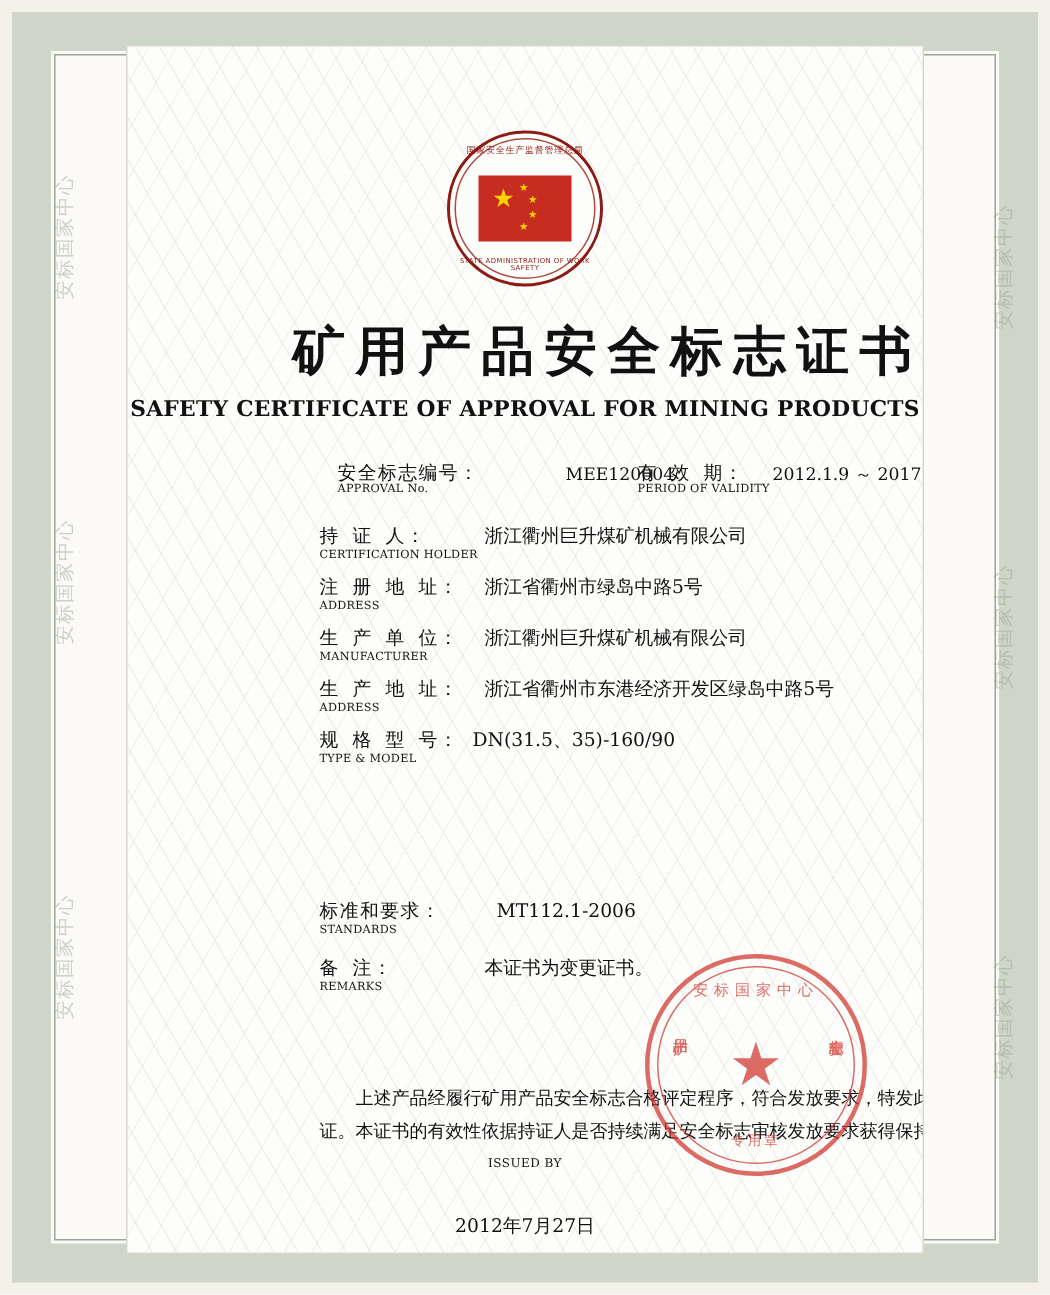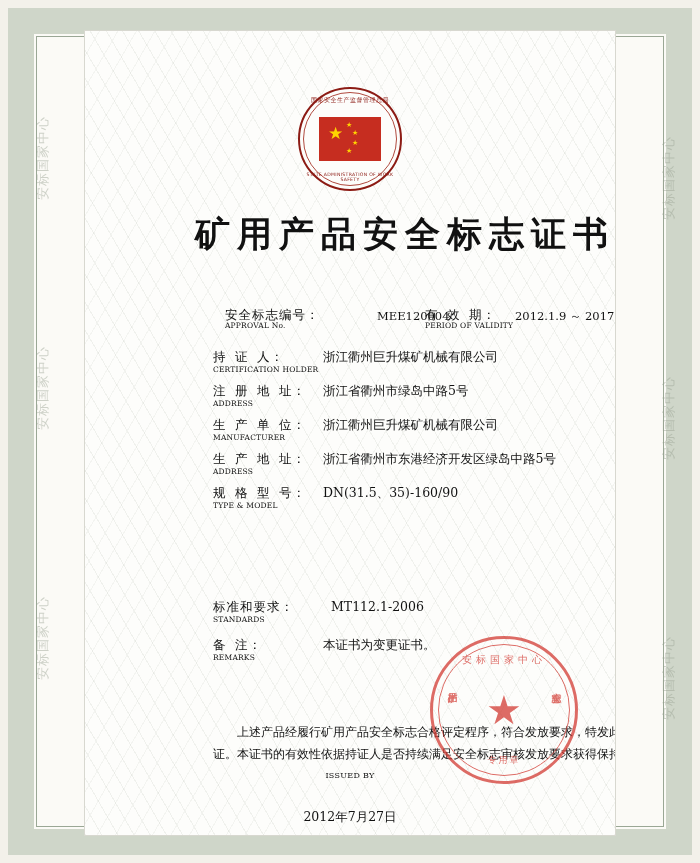--- a/index.html
+++ b/index.html
@@ -231,20 +231,21 @@
         <span class="star-big">★</span>
         <span class="s1">★</span>
         <span class="s2">★</span>
         <span class="s3">★</span>
         <span class="s4">★</span>
       </div>
       <div class="emblem-bottom-text">STATE ADMINISTRATION OF WORK SAFETY</div>
     </div>
 
     <div class="title-cn">矿用产品安全标志证书</div>
+    <div class="title-en">SAFETY CERTIFICATE OF APPROVAL FOR MINING PRODUCTS</div>
 
     <div class="approval-row">
       <div class="approval-left">
         <span class="lbl-cn">安全标志编号：</span>
         <span class="lbl-en">APPROVAL No.</span>
       </div>
       <div class="approval-no val">MEE120004</div>
       <div class="validity">
         <span class="lbl-cn">有 效 期：</span>
         <span class="lbl-en">PERIOD OF VALIDITY</span>
@@ -269,21 +270,21 @@
         <span class="fval val" style="left:110px;">浙江衢州巨升煤矿机械有限公司</span>
       </div>
       <div class="field">
         <span class="fcn lbl-cn">生 产 地 址：</span>
         <span class="fen lbl-en">ADDRESS</span>
         <span class="fval val" style="left:110px;">浙江省衢州市东港经济开发区绿岛中路5号</span>
       </div>
       <div class="field">
         <span class="fcn lbl-cn">规 格 型 号：</span>
         <span class="fen lbl-en">TYPE &amp; MODEL</span>
-        <span class="fval val" style="left:110px;">DN(31.5、35)-160/90</span>
+        <span class="fval val" style="left:102px;">DN(31.5、35)-160/90</span>
       </div>
     </div>
 
     <div class="block2">
       <div class="field">
         <span class="fcn lbl-cn">标准和要求：</span>
         <span class="fen lbl-en">STANDARDS</span>
         <span class="fval val" style="left:118px;">MT112.1-2006</span>
       </div>
       <div class="field">

